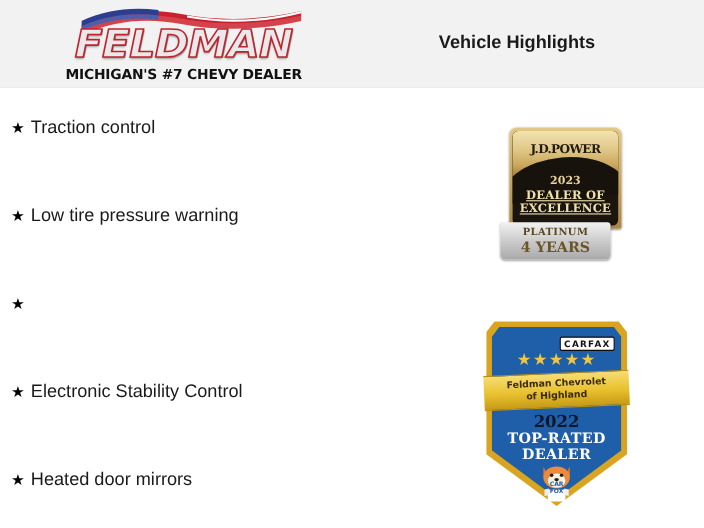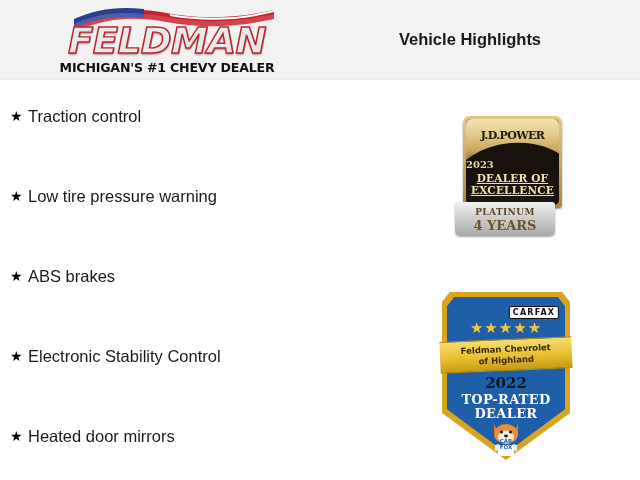--- a/index.html
+++ b/index.html
@@ -129,26 +129,27 @@
   .jdp {
     position: absolute;
     left: 25px;
     top: 36px;
     width: 100px;
     height: 120px;
   }
   .jdp-plate {
     position: absolute;
     left: 8px; top: 0;
-    width: 99px; height: 92px;
+    width: 83px; height: 92px;
     border-radius: 7px 7px 3px 3px;
     background: linear-gradient(180deg,#e7cf8f 0%,#c9a martians 0%,#bf9c52 100%);
     background: linear-gradient(180deg,#e3c884 0%,#c2a05a 60%,#a98642 100%);
     box-shadow: 0 1px 2px rgba(0,0,0,.4);
     overflow: hidden;
+    padding-left: 19px;
   }
   .jdp-inner {
     position: absolute;
     left: 3px; top: 3px; right: 3px; bottom: 3px;
     border-radius: 5px;
     background: #1a150e;
     overflow: hidden;
   }
   .jdp-gold-top {
     position: absolute;
@@ -173,21 +174,21 @@
     font-weight: bold;
     font-size: 11px;
     letter-spacing: -0.6px;
     color: #20190f;
     white-space: nowrap;
   }
   .jdp-year {
     position: absolute;
     left: 0; top: 40px;
     width: 100%;
-    text-align: left;
+    text-align: center;
     font-family: "DejaVu Serif", serif;
     font-weight: bold;
     font-size: 10px;
     color: #e8d49a;
   }
   .jdp-line1, .jdp-line2 {
     position: absolute;
     left: 0;
     width: 100%;
     text-align: center;
@@ -351,41 +352,40 @@
 
   <div class="logo">
     <svg class="logo-flag" viewBox="0 0 200 26" preserveAspectRatio="none">
       <path d="M0,17 C30,3 60,1 92,7 C124,13 160,13 200,4 L200,9 C160,18 124,18 92,12 C60,6 30,8 0,22 Z" fill="#c8202c"></path>
       <path d="M0,21 C30,7 60,5 92,11 C124,17 160,17 200,8 L200,13 C160,22 124,22 92,16 C60,10 30,12 0,26 Z" fill="#d4424c"></path>
       <path d="M0,13 C22,3 44,0 70,3 L70,8 C44,5 22,8 0,18 Z" fill="#2c3e8f"></path>
       <path d="M0,18 C22,8 44,5 70,8 L70,12 C44,9 22,12 0,22 Z" fill="#4a5fae"></path>
       <path d="M96,8 C130,14 165,13 200,4 L200,6 C165,15 130,16 96,10 Z" fill="#ffffff"></path>
     </svg>
     <div class="logo-word">FELDMAN</div>
-    <div class="logo-tag">MICHIGAN'S #1 CHEVY DEALER</div>
+    <div class="logo-tag">MICHIGAN'S #7 CHEVY DEALER</div>
   </div>
 
   <div class="header-title">Vehicle Highlights</div>
 </div>
 
 <div class="features">
 
   <div class="feature-item">
     <span class="feature-star">★</span>
     <span class="feature-label">Traction control</span>
   </div>
 
   <div class="feature-item">
     <span class="feature-star">★</span>
     <span class="feature-label">Low tire pressure warning</span>
   </div>
 
   <div class="feature-item">
     <span class="feature-star">★</span>
-    <span class="feature-label">ABS brakes</span>
   </div>
 
   <div class="feature-item">
     <span class="feature-star">★</span>
     <span class="feature-label">Electronic Stability Control</span>
   </div>
 
   <div class="feature-item">
     <span class="feature-star">★</span>
     <span class="feature-label">Heated door mirrors</span>

